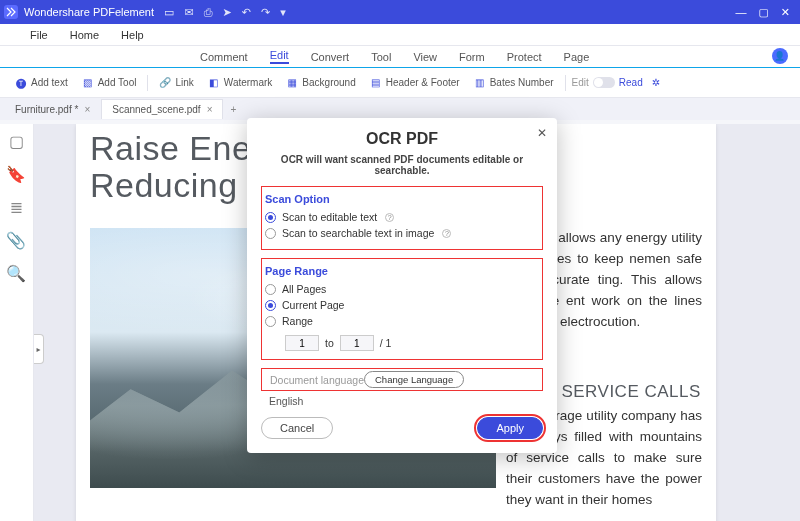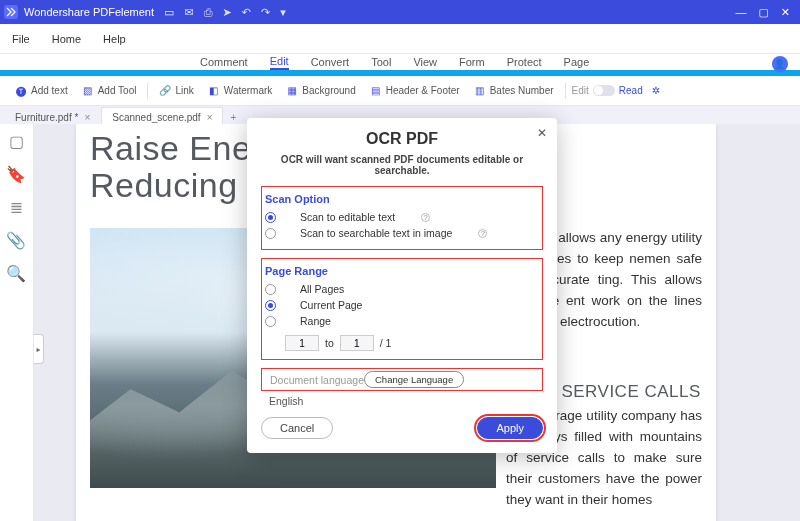--- a/index.html
+++ b/index.html
@@ -6,22 +6,22 @@
 body { width:800px; height:521px; background:#f5f6fa; overflow:hidden; position:relative; }
 .titlebar { height:24px; background:#3b4bdb; display:flex; align-items:center; color:#fff; font-size:11px; padding:0 4px; }
 .titlebar .logo { width:14px; height:14px; background:#5b6bff; border-radius:3px; margin-right:6px; display:flex; align-items:center; justify-content:center; }
 .titlebar .logo svg { width:10px; height:10px; }
 .titlebar .title { flex:0 0 auto; }
 .titlebar .tb-icons { display:flex; margin-left:10px; gap:10px; }
 .titlebar .tb-icons span { opacity:.85; cursor:pointer; }
 .titlebar .spacer { flex:1; }
 .titlebar .win-ctrl { display:flex; gap:12px; padding-right:6px; }
 .titlebar .win-ctrl span { cursor:pointer; }
-.menubar { height:30px; background:#fff; display:flex; align-items:center; font-size:11px; color:#333; padding-left:12px; gap:22px; border-bottom:1px solid #e6e7ee; }
-.tabbar { height:22px; background:#fff; display:flex; align-items:center; font-size:11px; color:#555; padding-left:200px; gap:22px; border-bottom:6px solid #0ea5e9; position:relative; }
+.menubar { height:22px; background:#fff; display:flex; align-items:center; font-size:11px; color:#333; padding-left:30px; gap:22px; border-bottom:1px solid #e6e7ee; }
+.tabbar { height:22px; background:#fff; display:flex; align-items:center; font-size:11px; color:#555; padding-left:200px; gap:22px; border-bottom:1px solid #0ea5e9; position:relative; }
 .tabbar .tab { cursor:pointer; }
 .tabbar .tab.active { color:#3b4bdb; border-bottom:2px solid #3b4bdb; padding-bottom:1px; }
 .tabbar .avatar { position:absolute; right:12px; top:2px; width:16px; height:16px; border-radius:50%; background:#4b6bff; display:flex; align-items:center; justify-content:center; color:#fff; font-size:9px; }
 .toolbar { height:30px; background:#fff; display:flex; align-items:center; font-size:10px; color:#555; padding:0 10px; gap:4px; border-bottom:1px solid #e6e7ee; }
 .tool { display:flex; align-items:center; gap:4px; padding:2px 5px; cursor:pointer; border-radius:3px; }
 .tool .ico { width:12px; height:12px; display:inline-flex; align-items:center; justify-content:center; color:#3b4bdb; }
 .tool-sep { width:1px; height:16px; background:#e0e1ea; margin:0 2px; }
 .toolbar .edit-label { color:#999; }
 .toolbar .toggle { width:22px; height:11px; background:#e0e1ea; border-radius:6px; position:relative; }
 .toolbar .toggle::after { content:""; position:absolute; left:1px; top:1px; width:9px; height:9px; background:#fff; border-radius:50%; }
@@ -57,21 +57,21 @@
 .sub-head { position:absolute; left:430px; top:258px; font-family:Impact,"Arial Black",sans-serif; font-size:17px; color:#555a60; letter-spacing:.5px; }
 .body-col2 { position:absolute; left:430px; top:282px; width:196px; font-size:13.5px; line-height:1.55; color:#333; text-align:justify; }
 .expand-handle { position:absolute; left:0; top:210px; width:10px; height:30px; background:#fff; border:1px solid #ccc; border-left:none; border-radius:0 4px 4px 0; display:flex; align-items:center; justify-content:center; font-size:8px; color:#666; cursor:pointer; }
 
 .dialog { position:absolute; left:247px; top:118px; width:310px; background:#fff; border-radius:4px; box-shadow:0 4px 24px rgba(0,0,0,.25); padding:12px 14px 14px; font-size:11px; color:#333; }
 .dialog .dlg-title { text-align:center; font-weight:600; font-size:16px; margin-bottom:6px; }
 .dialog .dlg-close { position:absolute; right:10px; top:8px; cursor:pointer; color:#555; font-size:12px; }
 .dialog .dlg-sub { text-align:center; font-size:10px; color:#444; margin-bottom:10px; font-weight:600; }
 .grp { border:1px solid #e33; padding:6px 3px 8px; margin-bottom:8px; }
 .grp-title { color:#3b4bdb; font-weight:600; font-size:11px; margin-bottom:4px; }
-.radio-row { display:flex; align-items:center; gap:24px; font-size:10.5px; padding:2px 0; cursor:pointer; }
+.radio-row { display:flex; align-items:center; gap:6px; font-size:10.5px; padding:2px 0; cursor:pointer; }
 .radio { width:11px; height:11px; border:1.5px solid #3b4bdb; border-radius:50%; display:inline-flex; align-items:center; justify-content:center; flex-shrink:0; }
 .radio.empty { border-color:#999; }
 .radio.checked::after { content:""; width:5px; height:5px; background:#3b4bdb; border-radius:50%; }
 .help { width:9px; height:9px; border:1px solid #bbb; border-radius:50%; font-size:7px; display:inline-flex; align-items:center; justify-content:center; color:#888; margin-left:2px; }
 .range-row { display:flex; align-items:center; gap:6px; margin:6px 0 0 20px; font-size:10.5px; }
 .range-row input { width:34px; height:16px; border:1px solid #ccc; font-size:10px; text-align:center; background:#f6f6f9; }
 .lang-grp { border:1px solid #e33; padding:2px 8px; margin-bottom:4px; display:flex; align-items:center; justify-content:flex-start; }
 .lang-grp .lbl { color:#999; font-size:10.5px; }
 .lang-grp .btn-out { border:1px solid #888; border-radius:10px; padding:2px 10px; font-size:9.5px; cursor:pointer; }
 .lang-val { font-size:10.5px; color:#555; padding-left:8px; margin-bottom:10px; }

